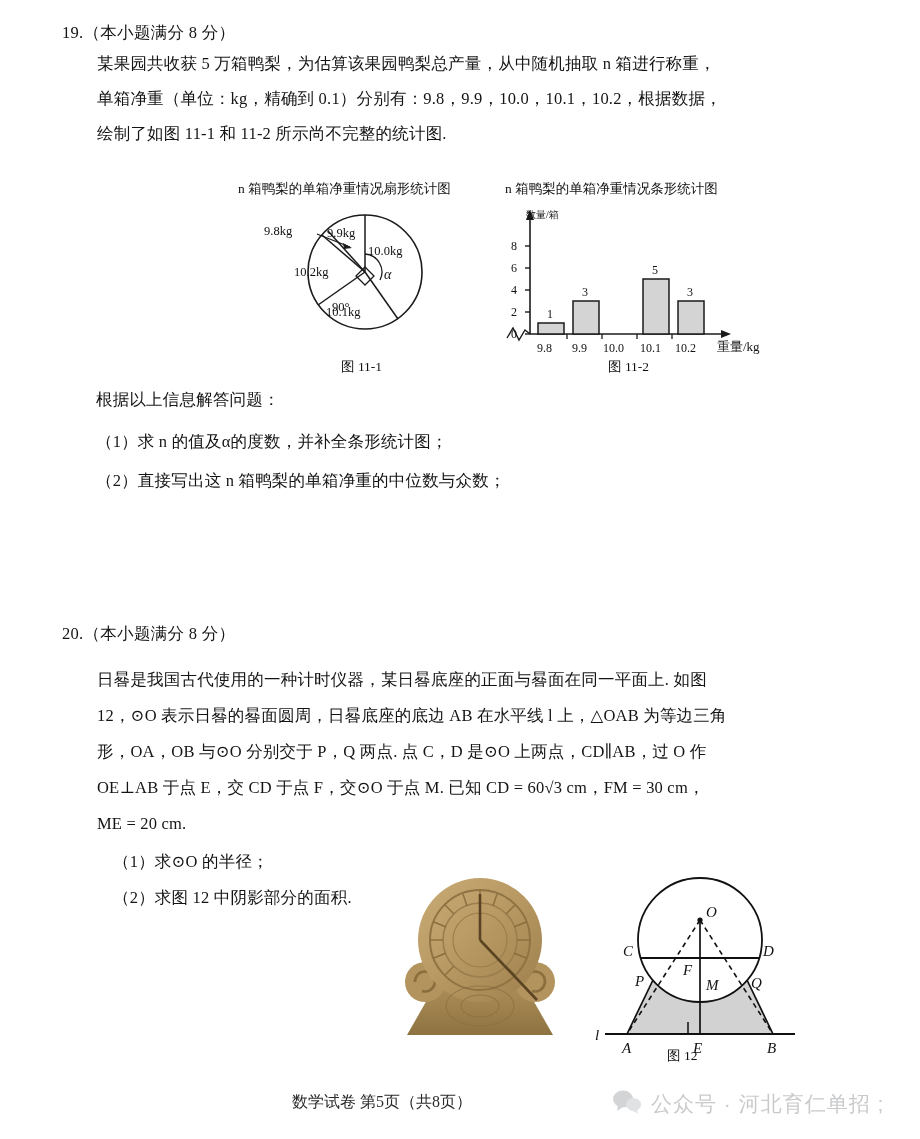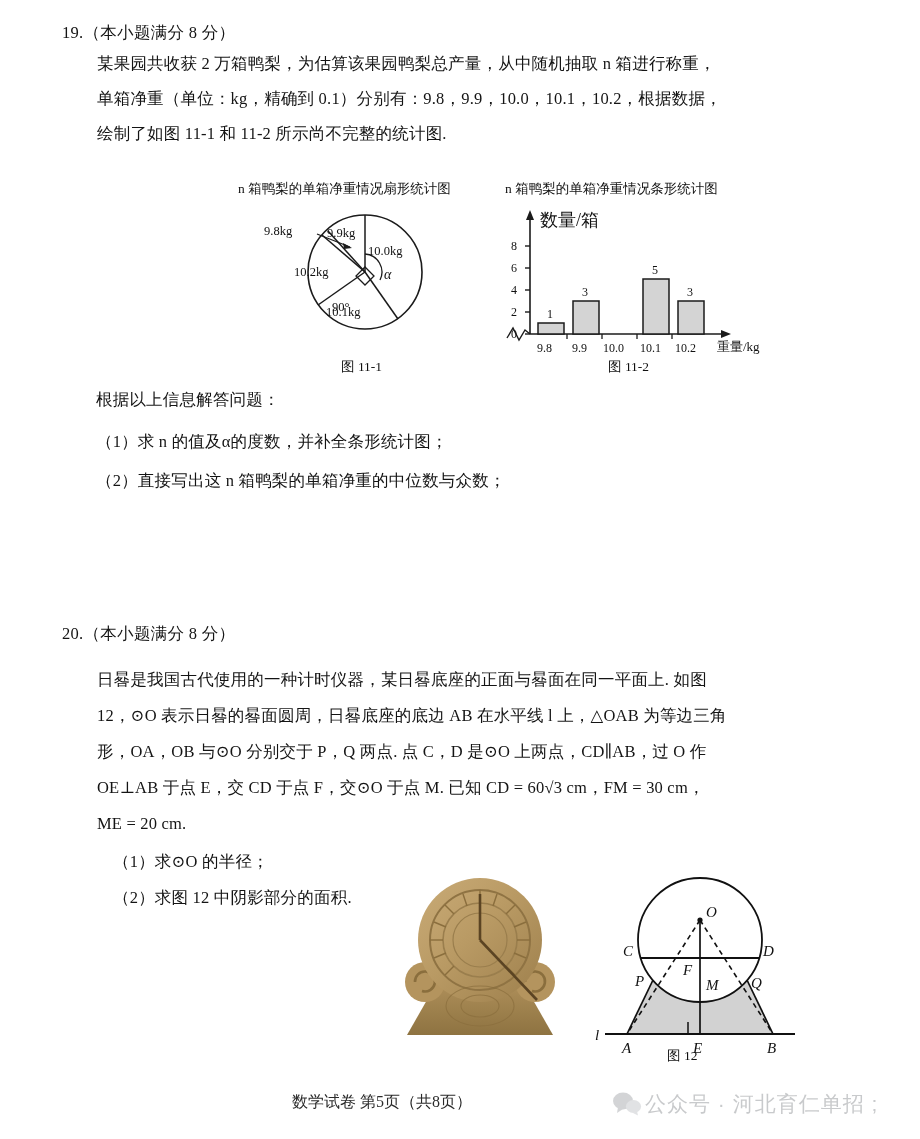--- a/index.html
+++ b/index.html
@@ -52,36 +52,36 @@
 
   
   .footer{
     position:absolute;left:0;top:1092px;width:920px;height:34px;
   }
   .foot-text{
     position:absolute;left:292px;top:0;font-size:16px;color:#2a2a2a;
     white-space:nowrap;
   }
   .watermark{
-    position:absolute;left:612px;top:-2px;display:flex;align-items:center;
-    gap:3px;opacity:.62;
+    position:absolute;left:612px;top:-2px;display:flex;align-items:flex-start;
+    gap:9px;opacity:.62;
   }
   .wm-text{
     font-size:21px;color:#a8aaad;white-space:nowrap;
     font-family:"Liberation Sans",sans-serif;letter-spacing:1px;
   }
 </style>
 </head>
 <body>
 
 <div class="page">
 
   <div class="qnum" style="left:62px;top:22px;">19.（本小题满分 8 分）</div>
 
-  <div class="line" style="left:97px;top:56px;">某果园共收获 2 万箱鸭梨，为估算该果园鸭梨总产量，从中随机抽取 n 箱进行称重，</div>
+  <div class="line" style="left:97px;top:56px;">某果园共收获 5 万箱鸭梨，为估算该果园鸭梨总产量，从中随机抽取 n 箱进行称重，</div>
   <div class="line" style="left:97px;top:91px;">单箱净重（单位：kg，精确到 0.1）分别有：9.8，9.9，10.0，10.1，10.2，根据数据，</div>
   <div class="line" style="left:97px;top:126px;">绘制了如图 11-1 和 11-2 所示尚不完整的统计图.</div>
 
   <div class="figs">
 
     <div class="figtitle" style="left:238px;top:2px;">n 箱鸭梨的单箱净重情况扇形统计图</div>
     <div class="figtitle" style="left:505px;top:2px;">n 箱鸭梨的单箱净重情况条形统计图</div>
 
     <div class="pie-wrap">
       <svg width="190" height="130" viewBox="0 0 190 130">
@@ -148,21 +148,21 @@
           <line x1="177" y1="130" x2="177" y2="135"></line>
         </g>
 
         <rect x="43" y="119" width="26" height="11" fill="#d4d4d4" stroke="#1b1b1b" stroke-width="1.5"></rect>
         <rect x="78" y="97" width="26" height="33" fill="#d4d4d4" stroke="#1b1b1b" stroke-width="1.5"></rect>
         <rect x="148" y="75" width="26" height="55" fill="#d4d4d4" stroke="#1b1b1b" stroke-width="1.5"></rect>
         <rect x="183" y="97" width="26" height="33" fill="#d4d4d4" stroke="#1b1b1b" stroke-width="1.5"></rect>
       </svg>
 
       
-      <div class="barlabel" style="left:45px;top:4px;font-size:18px;">数量/箱</div>
+      <div class="barlabel" style="left:31px;top:4px;font-size:10px;">数量/箱</div>
       
       <div class="barlabel" style="left:16px;top:123px;">0</div>
       <div class="barlabel" style="left:16px;top:101px;">2</div>
       <div class="barlabel" style="left:16px;top:79px;">4</div>
       <div class="barlabel" style="left:16px;top:57px;">6</div>
       <div class="barlabel" style="left:16px;top:35px;">8</div>
       
       <div class="barlabel" style="left:52px;top:103px;">1</div>
       <div class="barlabel" style="left:87px;top:81px;">3</div>
       <div class="barlabel" style="left:157px;top:59px;">5</div>

